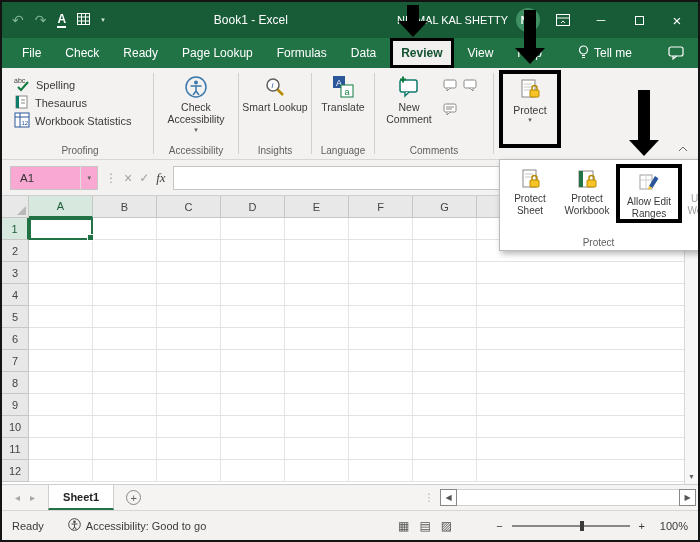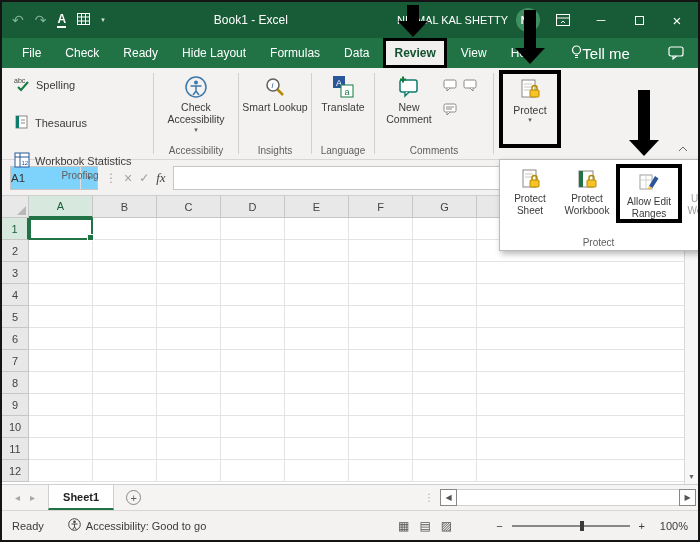--- a/index.html
+++ b/index.html
@@ -16,44 +16,44 @@
 .tb-user{font-size:11px;white-space:nowrap}
 .avatar{width:24px;height:24px;border-radius:50%;background:#3f8f63;display:flex;align-items:center;justify-content:center;font-size:10px;font-weight:bold;flex:none}
 .winbtn{width:30px;height:36px;display:flex;align-items:center;justify-content:center;font-size:12px;color:#fff}
 .maxglyph{width:9px;height:9px;border:1px solid #fff}
 .sp{flex:1}
 
 
 .tabrow{height:30px;background:#217346;display:flex;align-items:stretch;padding-left:6px}
 .tab{margin-left:4px;padding:0 10px;display:flex;align-items:center;color:#fff;font-size:12px;white-space:nowrap}
 .tab.active{background:#f1f0ef;color:#14512f;font-weight:bold;border:3px solid #000000;padding:0 8px}
-.tellme{display:flex;align-items:center;color:#fff;font-size:15px;margin-left:26px}
+.tellme{display:flex;align-items:center;gap:5px;color:#fff;font-size:12px;margin-left:26px}
 .tabrow .bubble{display:flex;align-items:center;margin:0 14px 0 auto}
 
 
 .ribbon{height:92px;background:#f3f2f1;border-bottom:1px solid #d8d6d4;display:flex;padding-left:8px;position:relative}
 .rgroup{display:flex;flex-direction:column}
 .rgc{flex:1;display:flex;align-items:flex-start}
 .rglabel{font-size:10px;color:#605e5c;text-align:center;padding:0 0 3px}
 .rsep{width:1px;background:#d2d0ce;margin:5px 3px}
-.stack{display:flex;flex-direction:column;justify-content:flex-start;gap:20px;padding-top:8px}
+.stack{display:flex;flex-direction:column;justify-content:flex-start;gap:0;padding-top:8px}
 .sbtn{display:flex;align-items:center;gap:5px;font-size:11px;color:#3b3a39;padding:0 4px;white-space:nowrap}
 .bigbtn{display:flex;flex-direction:column;align-items:center;text-align:center;font-size:10.5px;color:#3b3a39;padding-top:5px;line-height:1.18}
 .bicon{height:28px;display:flex;align-items:center}
 .caret{font-size:7px;color:#605e5c}
 .w78{width:78px}.w66{width:66px}.w56{width:56px}.w62{width:62px}
 .protectbtn{border:4px solid #000;width:62px;height:78px;margin:2px 0 0 2px;padding-top:2px;background:#f3f2f1}
 .hideink{width:46px;margin-left:4px}
 .cicons{display:flex;flex-direction:column;gap:6px;padding:10px 3px 0 3px}
 .cirow{display:flex;gap:5px}
 .ribcollapse{position:absolute;right:10px;bottom:3px}
 
 
 .fbar{height:36px;background:#f3f2f1;border-bottom:1px solid #cfcfcf;display:flex;align-items:center;padding-left:8px;gap:7px}
-.namebox{width:88px;height:24px;background:#7dd3fc;border:1px solid #c8c6c4;display:flex;align-items:center;font-size:11.5px;color:#333;padding-left:0}
+.namebox{width:88px;height:24px;background:#f9a8d4;border:1px solid #c8c6c4;display:flex;align-items:center;font-size:11.5px;color:#333;padding-left:9px}
 .nb-caret{margin-left:auto;padding:0 6px;color:#605e5c;font-size:7px;border-left:1px solid #e1dfdd;align-self:stretch;display:flex;align-items:center}
 .fbicon{color:#a19f9d;font-size:12px}
 .fx{font-style:italic;font-family:"Liberation Serif",serif;color:#444;font-size:13px}
 .ffield{flex:1;height:24px;background:#fff;border:1px solid #c8c6c4;border-right:none}
 
 
 .gridwrap{position:relative;height:288px;background:#fff;overflow:hidden}
 .gridhead{display:flex;height:22px}
 .corner{width:27px;flex:none;background:#e8e8e8;border-right:1px solid #c6c6c6;border-bottom:1px solid #c6c6c6;position:relative}
 .corner:after{content:"";position:absolute;right:2px;bottom:2px;border-left:9px solid transparent;border-bottom:9px solid #b8b8b8}
@@ -138,21 +138,21 @@
     <span class="winbtn">
         <span class="maxglyph"></span>
       </span>
     <span class="winbtn" style="font-size:15px">×</span>
   </div>
 
   <div class="tabrow">
     <div class="tab">File</div>
     <div class="tab">Check</div>
     <div class="tab">Ready</div>
-    <div class="tab">Hide Layout</div>
+    <div class="tab">Page Lookup</div>
     <div class="tab">Formulas</div>
     <div class="tab">Data</div>
     <div class="tab active">Review</div>
     <div class="tab">View</div>
     <div class="tab">Help</div>
     <div class="tellme">
       <span><svg width="11" height="14">
             <circle cx="5.5" cy="5" r="4" fill="none" stroke="#fff" stroke-width="1.2"></circle>
             <path d="M4 10.5 h3 M4 12.5 h3" stroke="#fff"></path>
           </svg></span>

